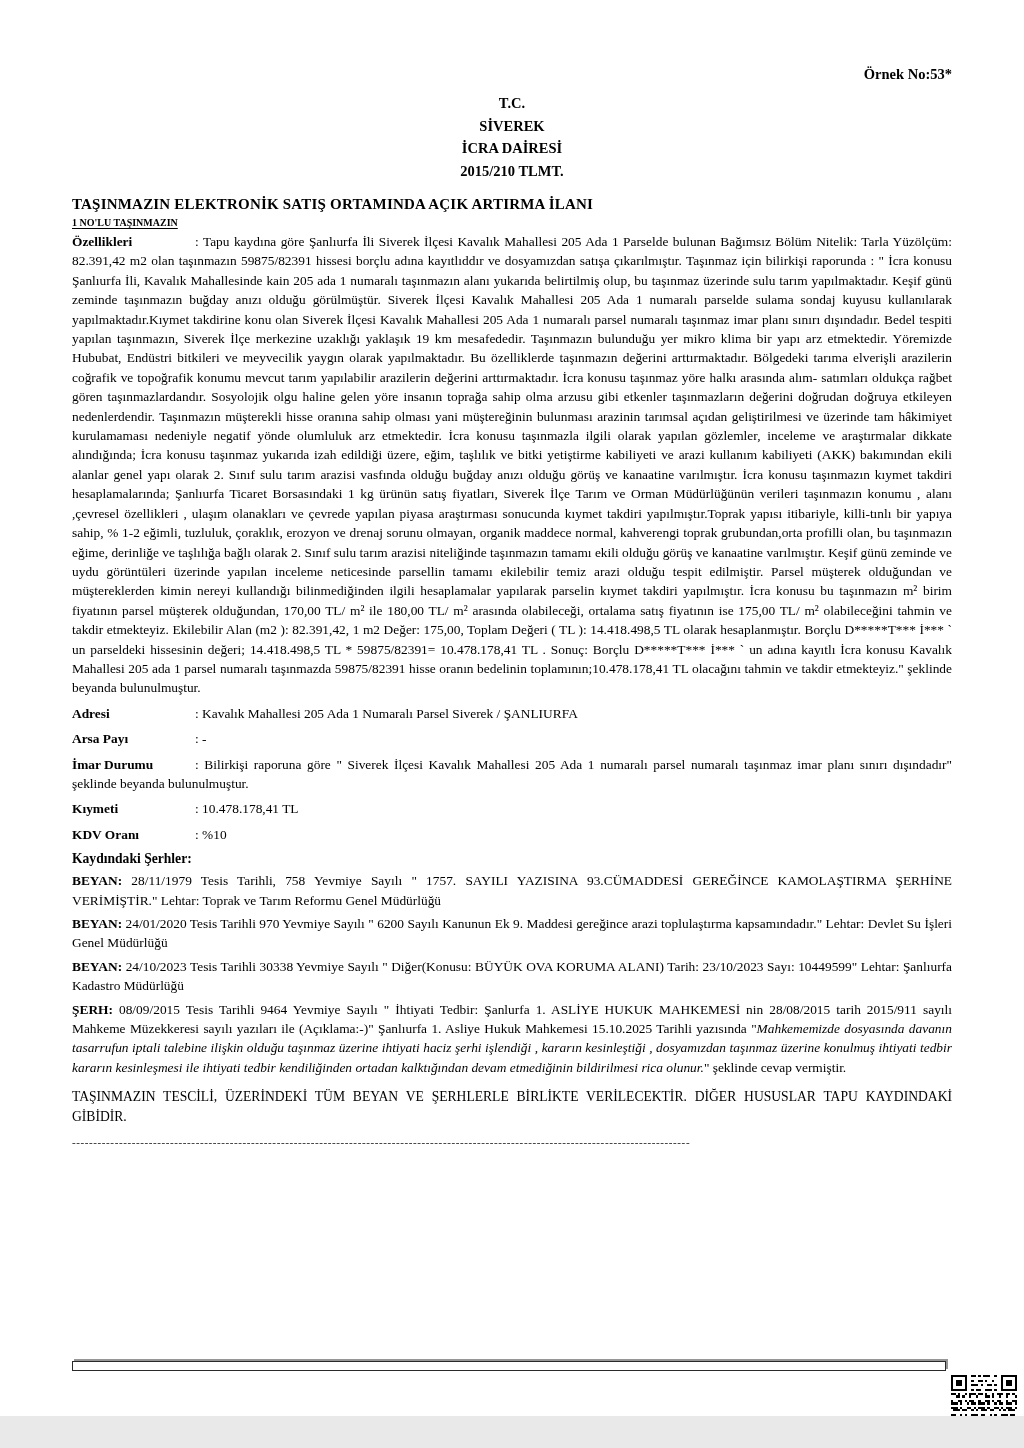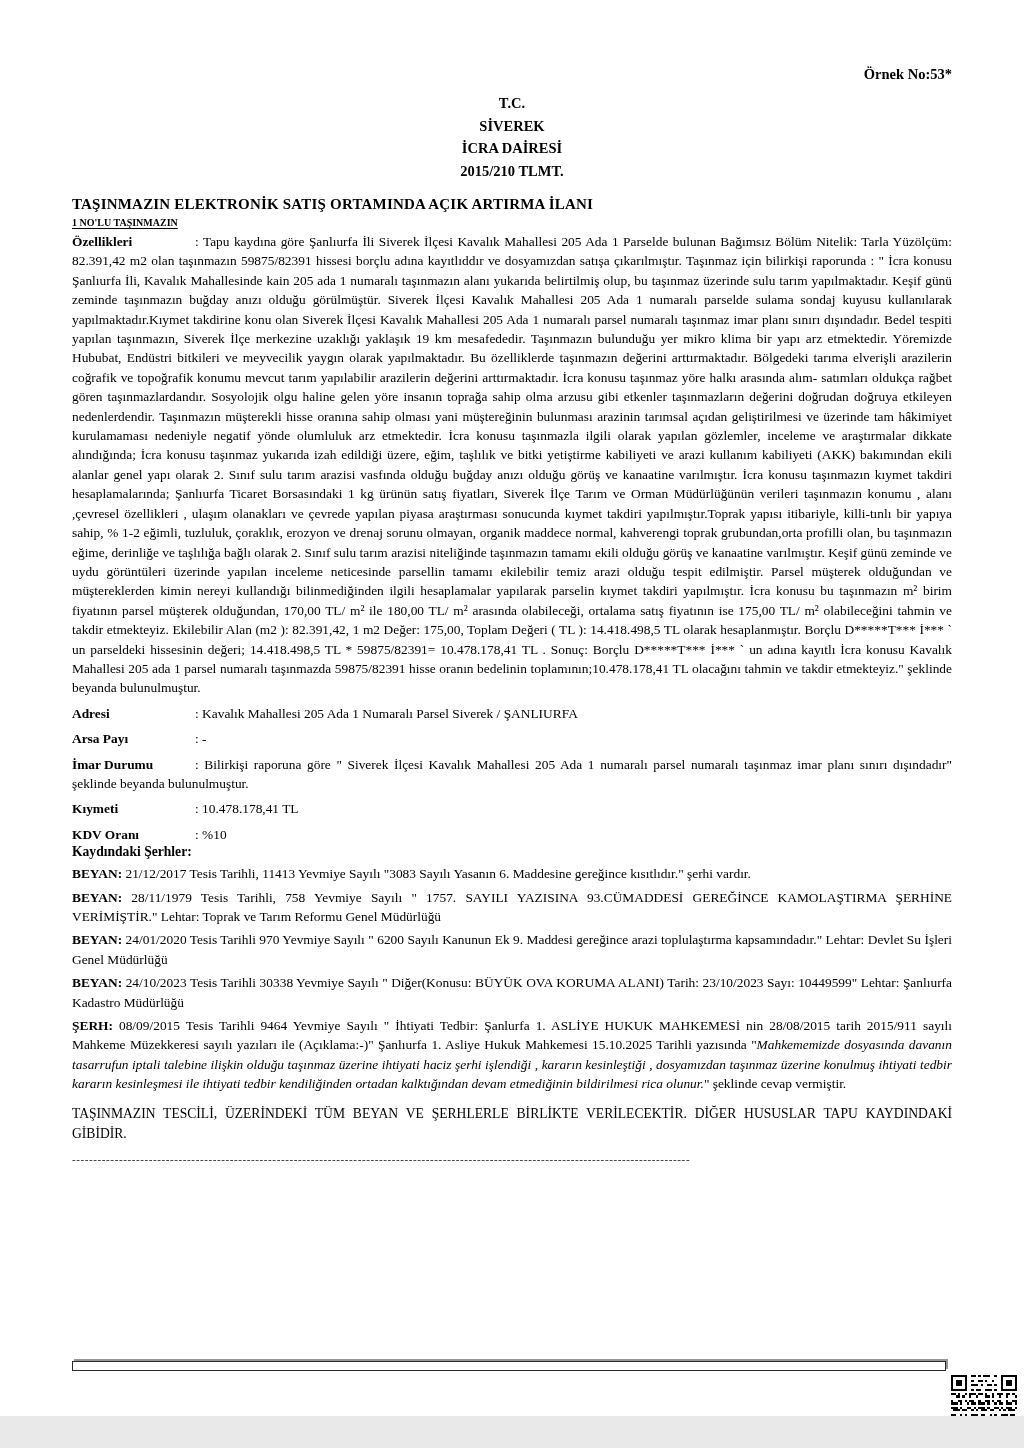--- a/index.html
+++ b/index.html
@@ -13,21 +13,21 @@
   .ornek { margin-top:66px; text-align:right; font-weight:bold; font-size:14.5px; }
   .court { margin-top:9px; text-align:center; font-weight:bold; font-size:14.5px; line-height:22.5px; }
   .court div { white-space:pre; }
   .doc-title { margin-top:14px; font-weight:bold; font-size:15px; letter-spacing:0.2px; }
   .intro { margin-top:6px; font-size:13.4px; }
   .sechead { margin-top:4px; font-size:10px; font-weight:bold; text-decoration:underline; text-underline-offset:2px; }
   .par { font-size:13.4px; line-height:19.4px; text-align:justify; }
   .ozl { margin-top:4px; }
   .lbl { display:inline-block; width:123px; font-weight:bold; vertical-align:top; }
   .frow { margin-top:6px; }
-  .shead { margin-top:0; font-size:13.6px; font-weight:bold; }
+  .shead { margin-top:7px; font-size:13.6px; font-weight:bold; }
   .bp { margin-top:4px; font-size:13.4px; line-height:19.4px; text-align:justify; }
   .prefix { font-weight:bold; }
   .it { font-style:italic; }
   .closing { margin-top:10px; font-size:13.6px; line-height:20px; text-align:justify; }
   .dashes { margin-top:9px; width:618px; overflow:hidden; white-space:nowrap;
             font-size:11px; letter-spacing:0.6px; color:#111; }
   
   .formbox { position:absolute; left:72px; top:1361px; width:872px; height:8px;
              background:#fff; border:1px solid #2a2a2a;
              box-shadow:2px -2px 0 0 #969696; }
@@ -78,23 +78,20 @@
       <span class="lbl">Kıymeti</span><span>: 10.478.178,41 TL</span>
     </div>
 
     <div class="par frow">
       <span class="lbl">KDV Oranı</span><span>: %10</span>
     </div>
 
     <div class="shead">Kaydındaki Şerhler:</div>
 
     <div class="bp">
-      <span class="prefix">BEYAN:</span><span> 21/12/2017 Tesis Tarihli, 11413 Yevmiye Sayılı "3083 Sayılı Yasanın 6. Maddesine gereğince kısıtlıdır." şerhi vardır.</span>
-    </div>
-    <div class="bp">
       <span class="prefix">BEYAN:</span><span> 28/11/1979 Tesis Tarihli, 758 Yevmiye Sayılı " 1757. SAYILI YAZISINA 93.CÜMADDESİ GEREĞİNCE KAMOLAŞTIRMA ŞERHİNE VERİMİŞTİR." Lehtar: Toprak ve Tarım  Reformu Genel Müdürlüğü</span>
     </div>
     <div class="bp">
       <span class="prefix">BEYAN:</span><span> 24/01/2020 Tesis Tarihli 970 Yevmiye Sayılı " 6200 Sayılı Kanunun Ek 9. Maddesi gereğince arazi toplulaştırma kapsamındadır." Lehtar: Devlet Su İşleri Genel Müdürlüğü</span>
     </div>
     <div class="bp">
       <span class="prefix">BEYAN:</span><span> 24/10/2023 Tesis Tarihli 30338 Yevmiye Sayılı " Diğer(Konusu: BÜYÜK OVA KORUMA ALANI) Tarih: 23/10/2023 Sayı: 10449599" Lehtar: Şanlıurfa Kadastro Müdürlüğü</span>
     </div>
 
     <div class="bp">

